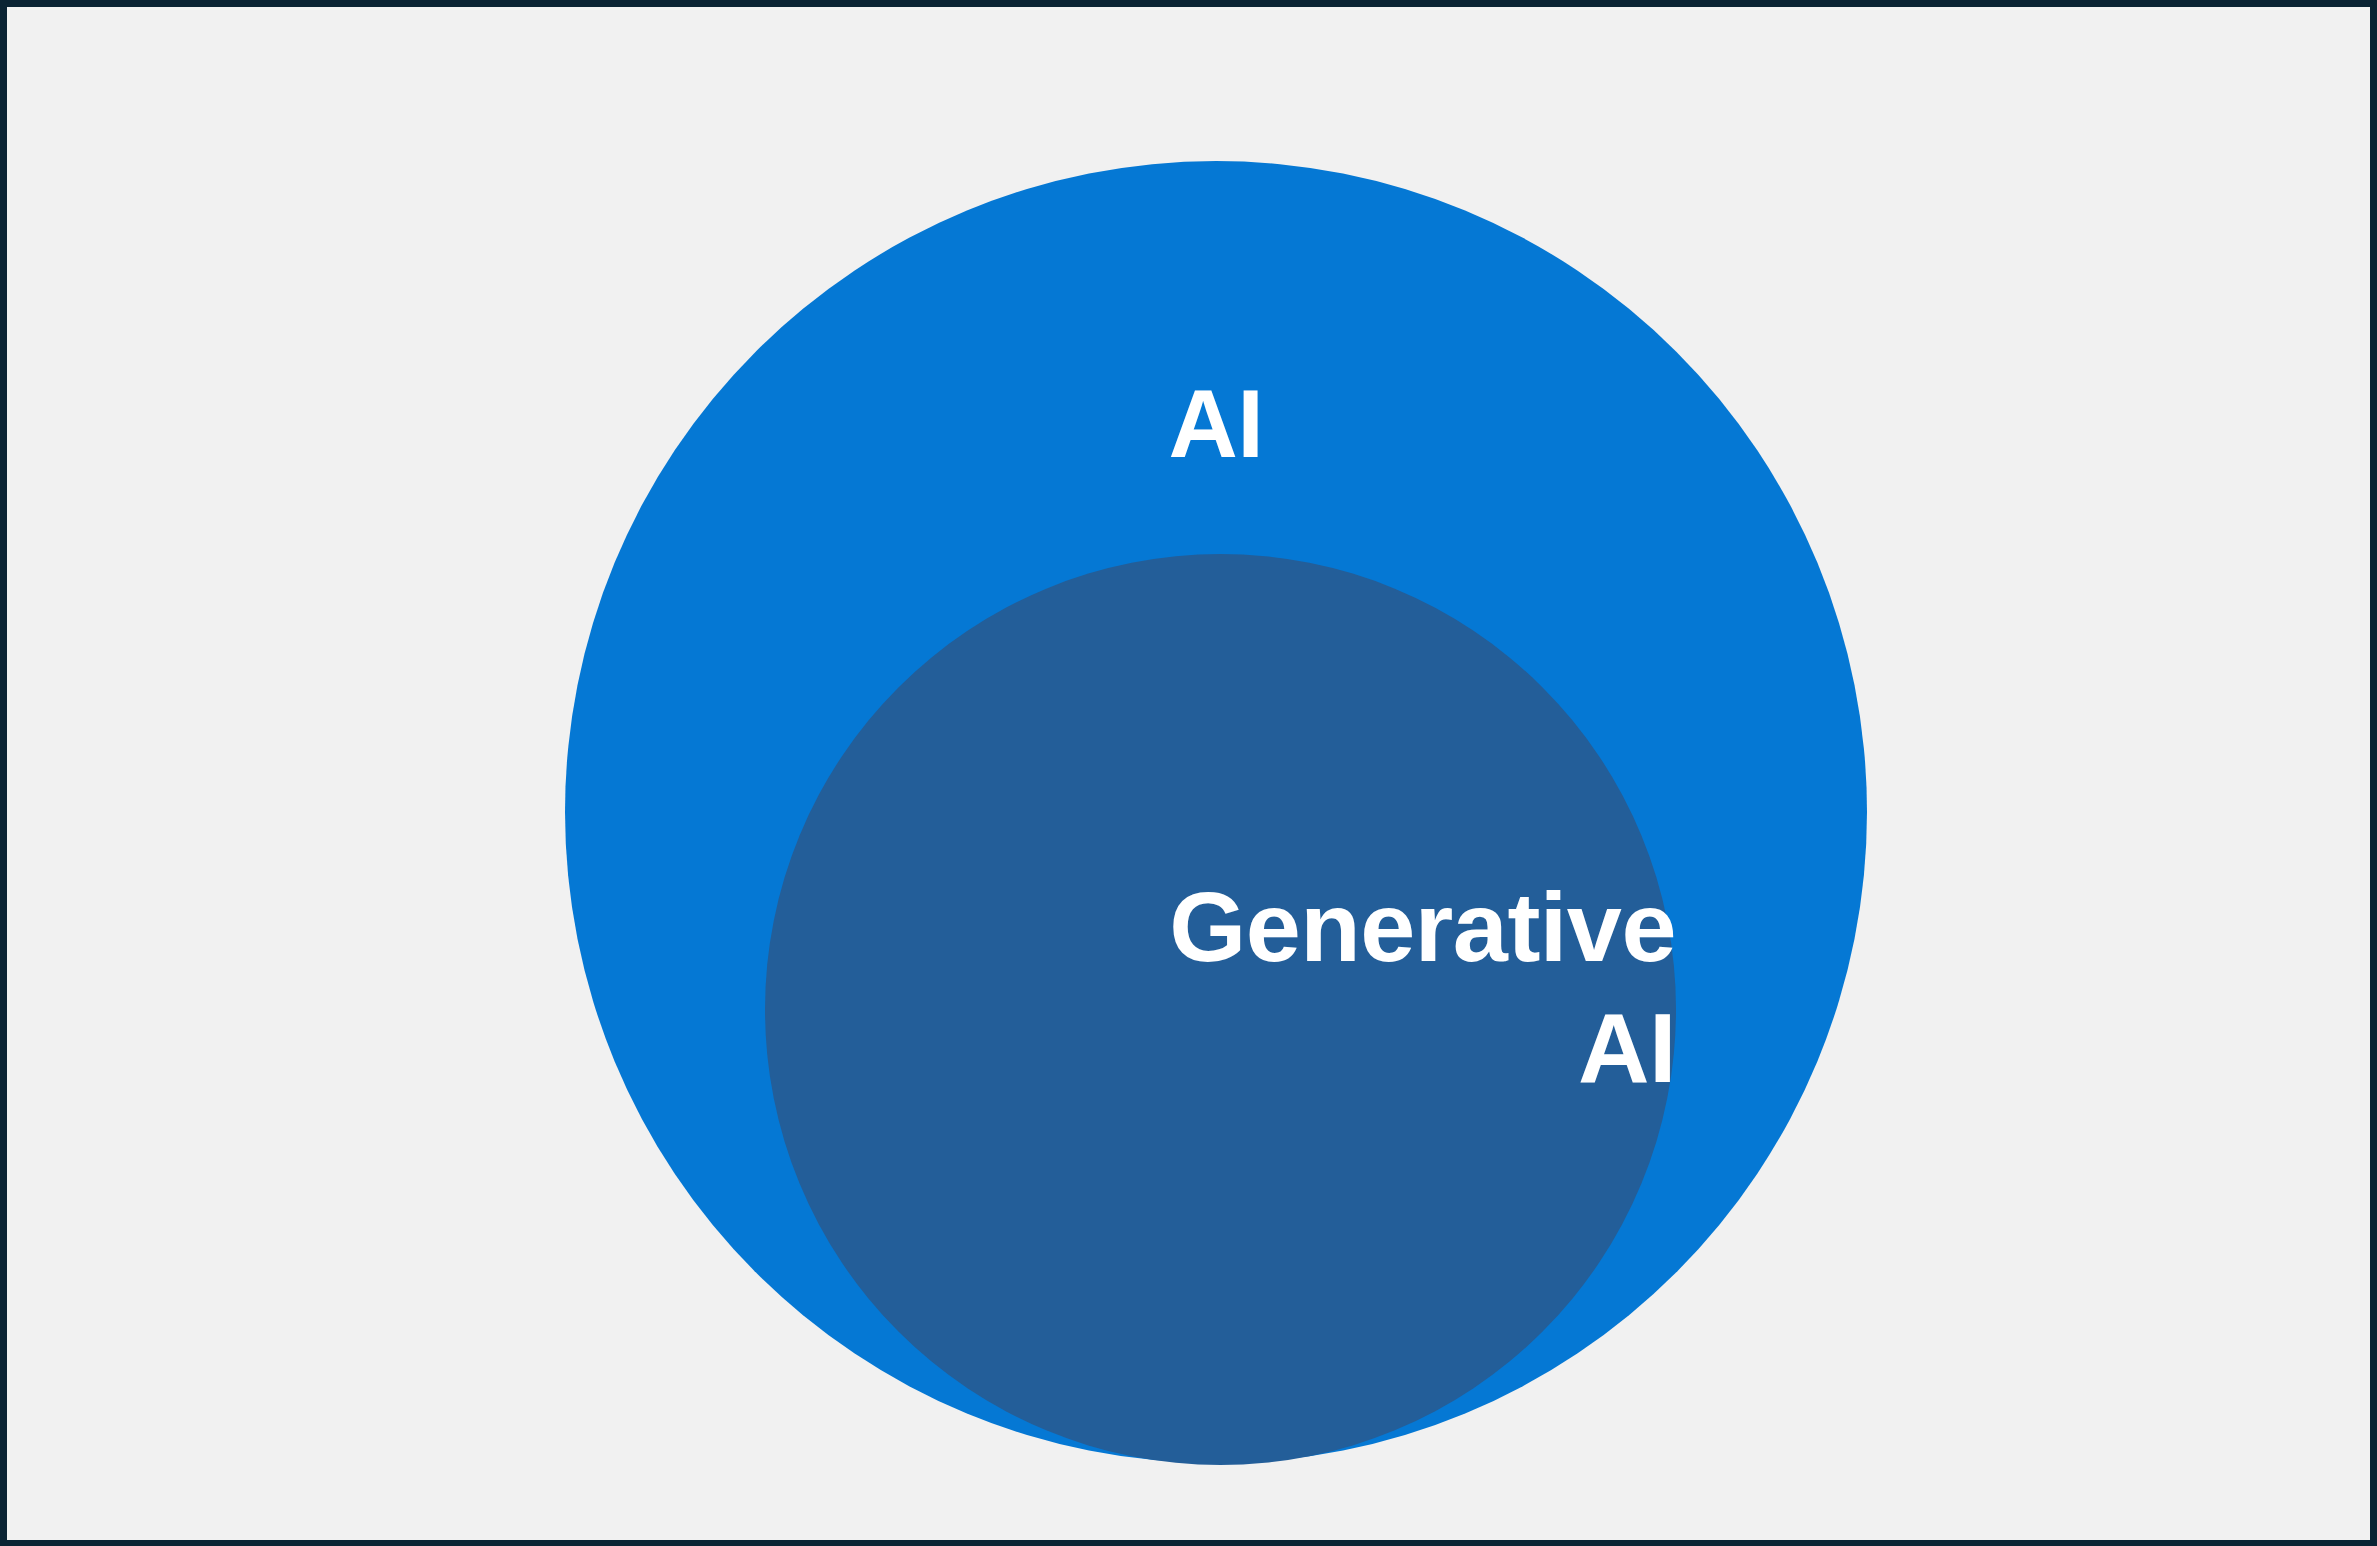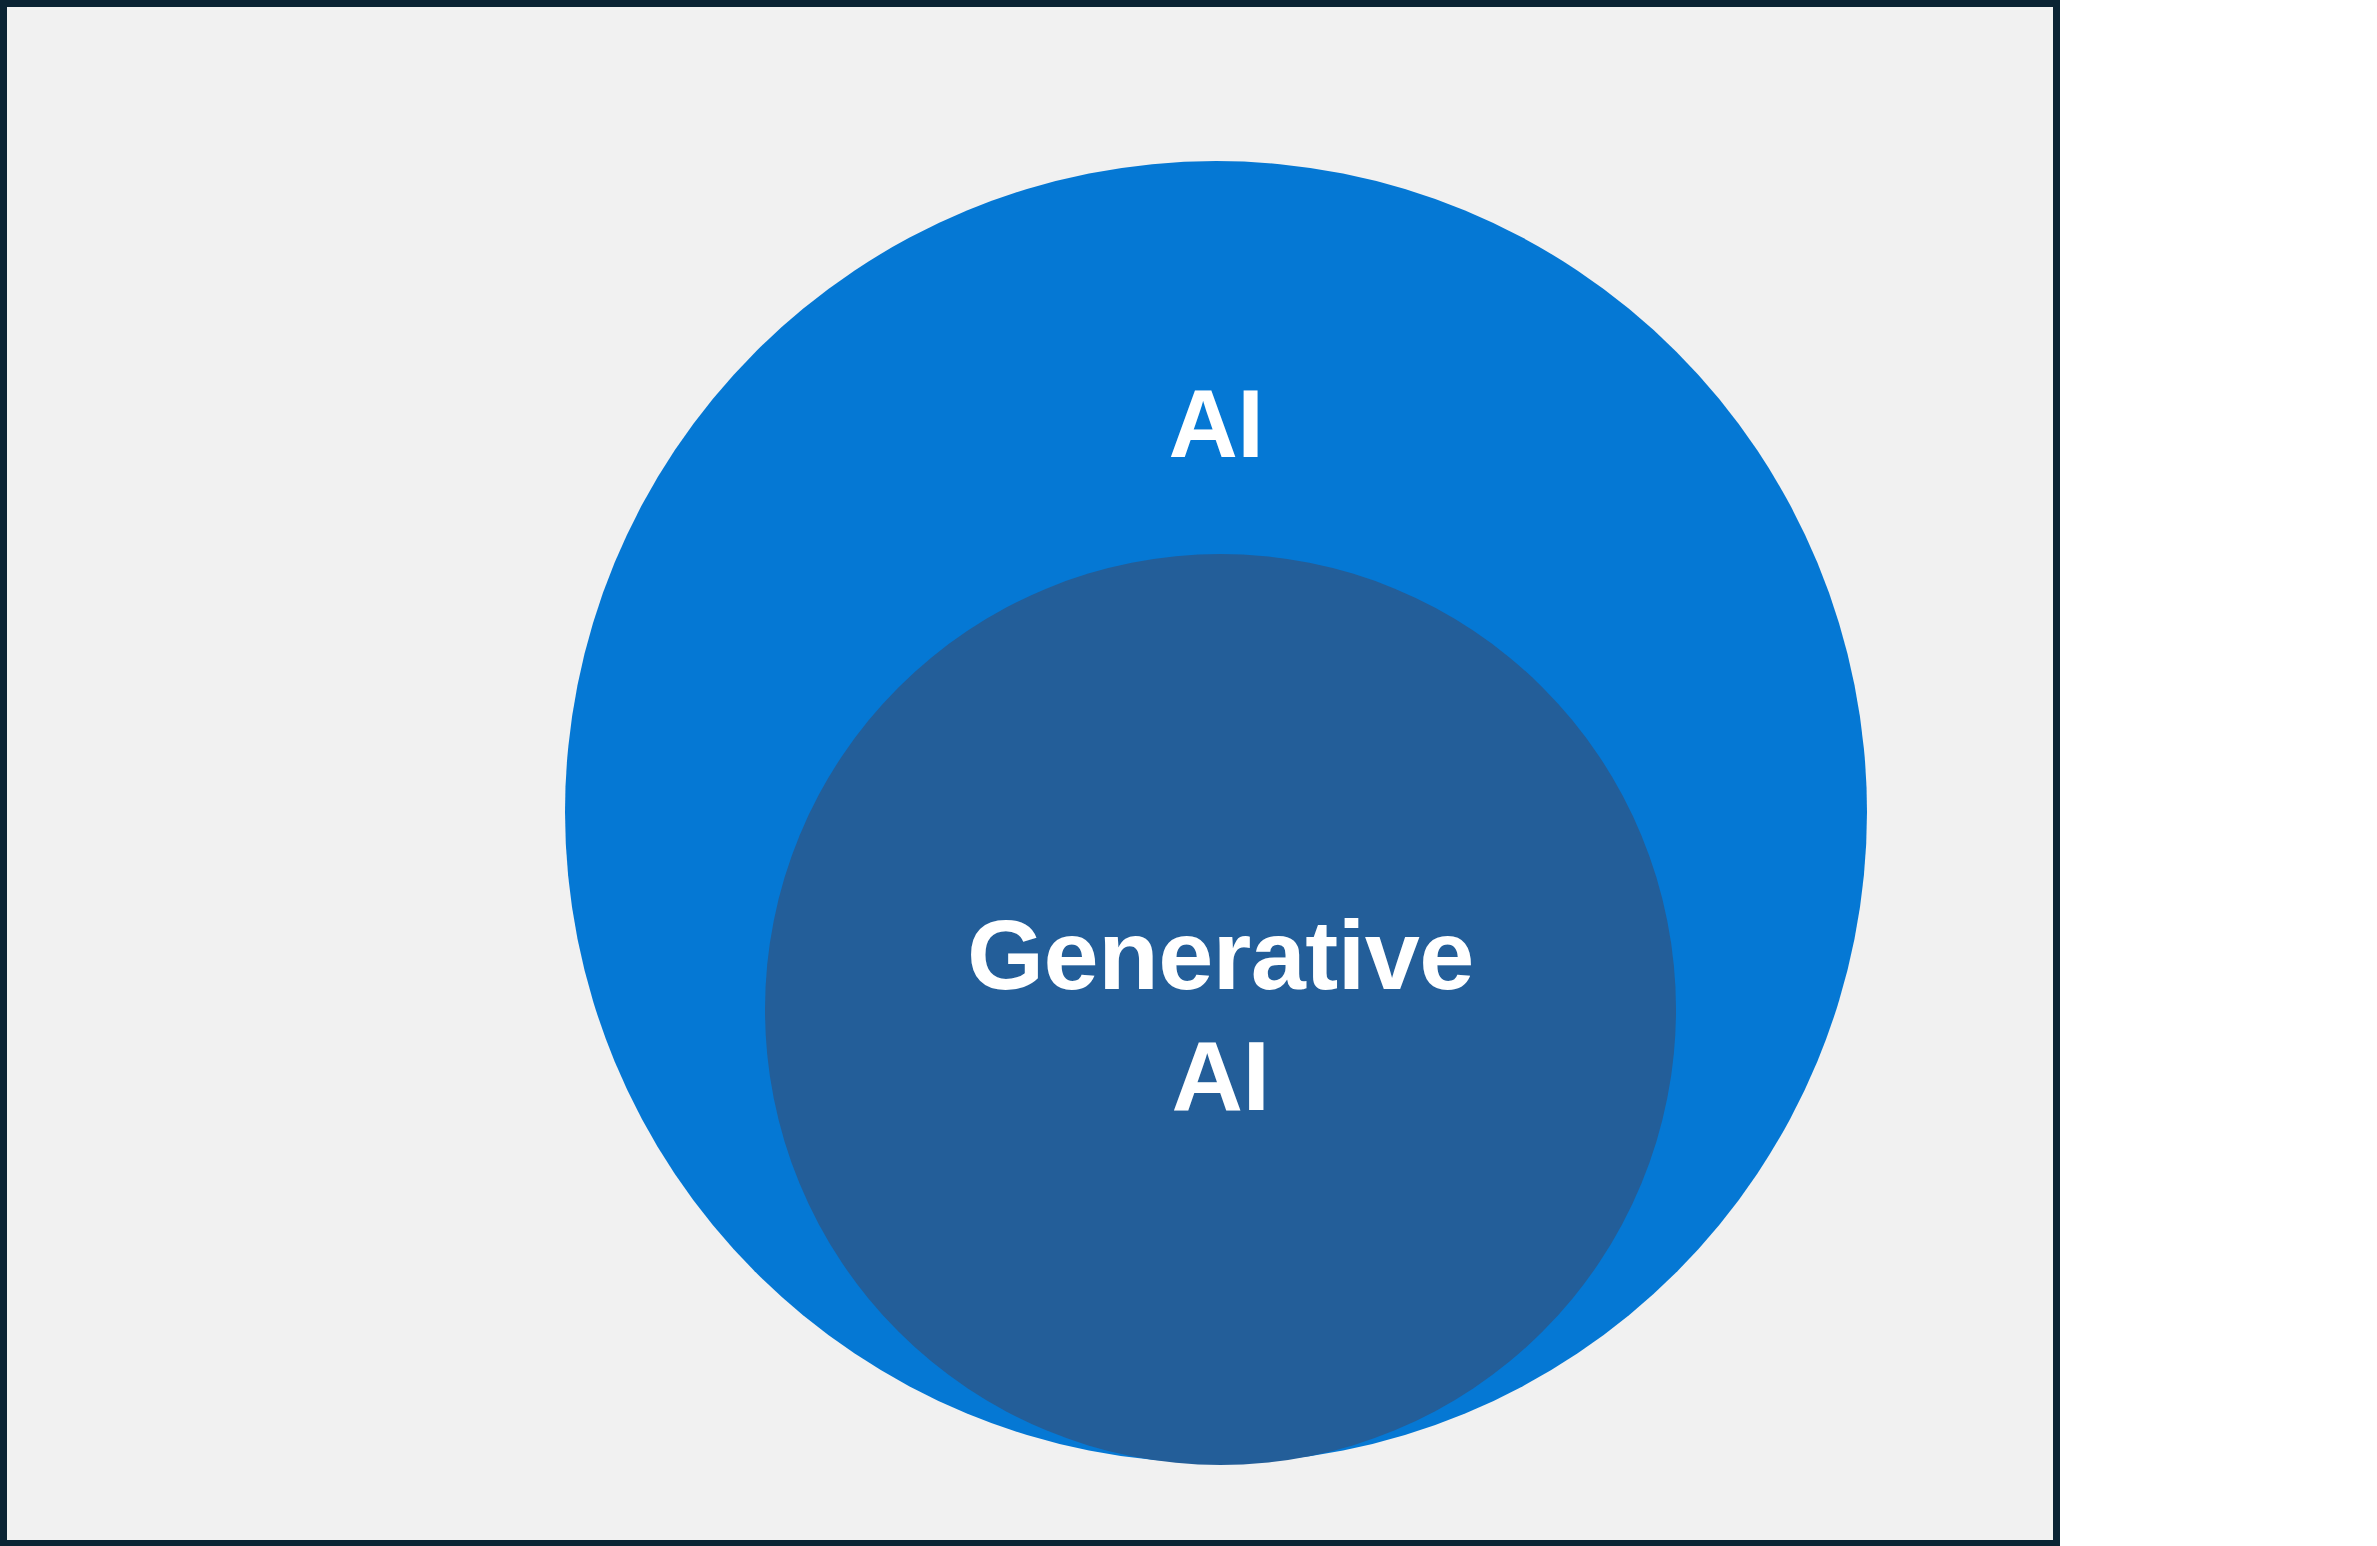--- a/index.html
+++ b/index.html
@@ -4,21 +4,21 @@
 <title>Nested Circles Diagram</title>
 <style>
   html, body {
     margin: 0;
     padding: 0;
     background: #ffffff;
   }
 
   .canvas {
     position: relative;
-    width: 2060px;
+    width: 2377px;
     height: 1547px;
     box-sizing: border-box;
     background: #f1f1f1;
     border: 7.4px solid #0a2333;
     overflow: hidden;
     font-family: "Liberation Sans", "DejaVu Sans", sans-serif;
   }
 
   
 
@@ -59,23 +59,24 @@
 
   .label-outer {
     left: 558px;
     top: 358px;
     width: 1302px;
     font-size: 96px;
   }
 
   .label-inner {
     left: 758px;
-    top: 888px;
+    top: 860px;
     width: 911px;
     font-size: 99px;
+    text-align: right;
   }
 </style>
 </head>
 <body>
 
 <div class="canvas">
 
   <div class="circle circle-outer"></div>
 
   <div class="label label-outer">AI</div>

